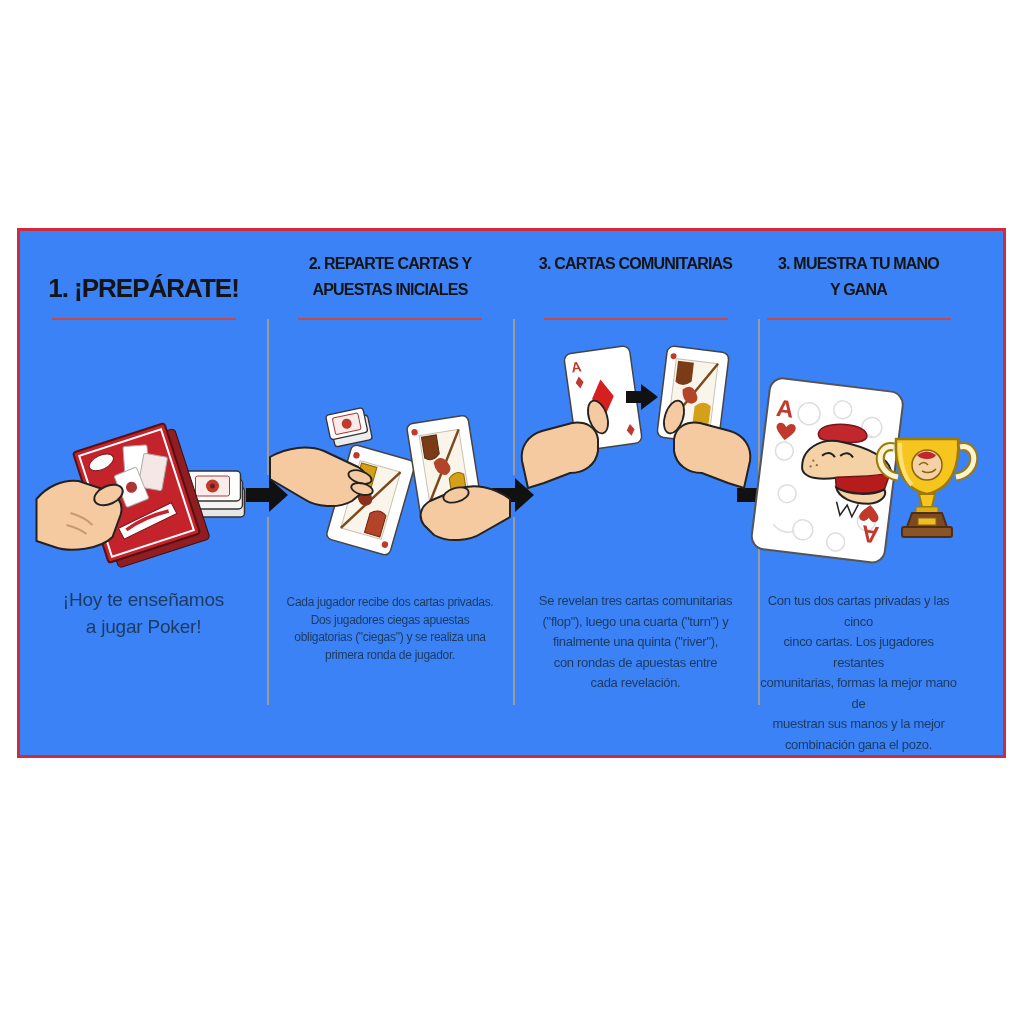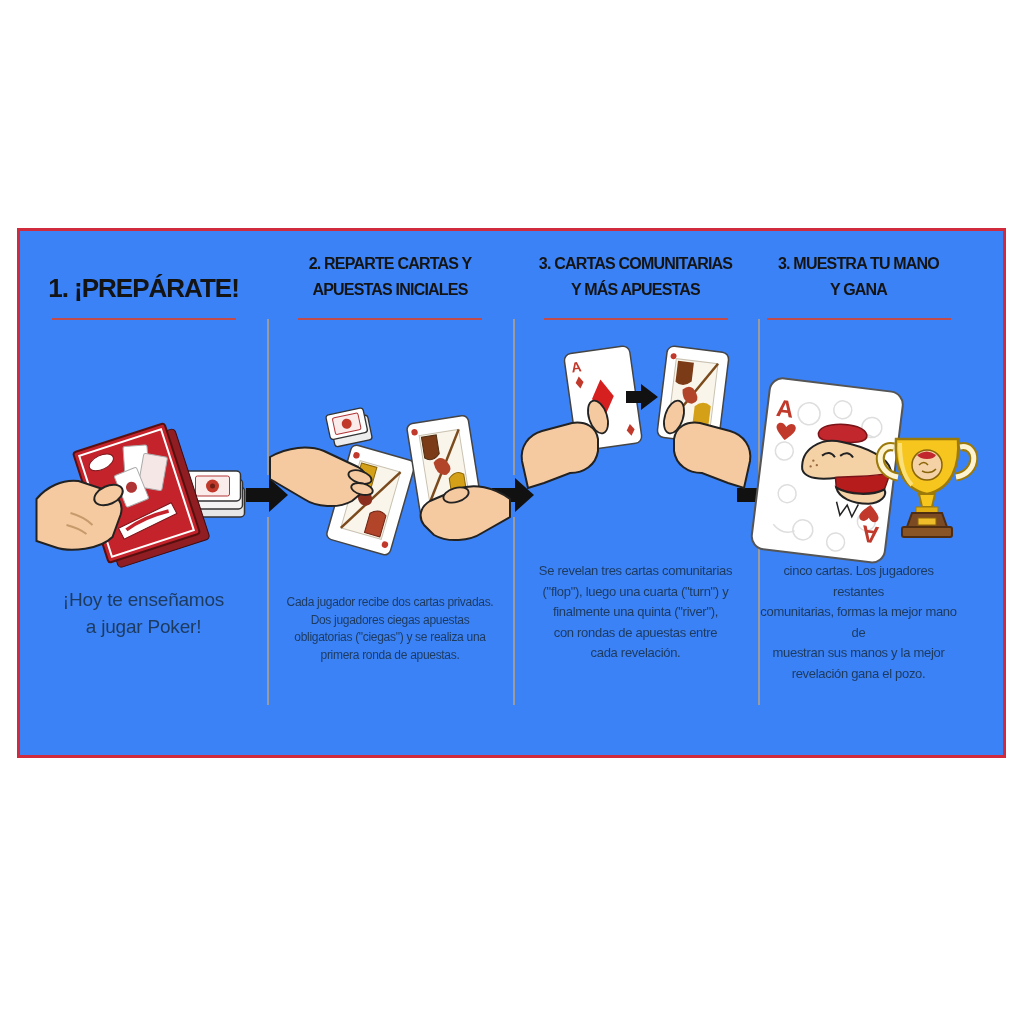--- a/index.html
+++ b/index.html
@@ -27,21 +27,21 @@
   .illus svg { overflow:visible; display:block; }
   .illus1 { top:182px; width:215px; height:145px; }
   .illus2 { top:170px; width:240px; height:158px; }
   .illus3 { top:112px; width:244px; height:145px; }
   .illus4 { top:150px; width:238px; height:188px; }
   .bodytext {
     position:absolute; left:0; right:0; text-align:center; color:#1d3a5f;
   }
   .bodytext.intro  { top:355px; font-size:19px;  line-height:27px;   letter-spacing:-0.2px; }
   .bodytext.lines4 { top:363px; font-size:12px;  line-height:17.5px; letter-spacing:-0.3px; }
-  .bodytext.lines5 { top:330px; font-size:13px;  line-height:20.5px; letter-spacing:-0.3px; }
+  .bodytext.lines5 { top:360px; font-size:13px;  line-height:20.5px; letter-spacing:-0.3px; }
   .divider { position:absolute; width:2px; background:#9b9b9b; }
   .flow-arrow { position:absolute; width:42px; height:34px; }
 </style>
 </head>
 <body>
 
 <div class="stage">
   <div class="frame">
 
     <div class="divider" style="left:247px; top:88px;  height:156px"></div>
@@ -142,28 +142,27 @@
           <g>
             <path d="M240,98 C224,86 204,82 188,88 L160,100 C150,106 148,116 154,124 L164,134 C178,142 200,140 212,132 L240,116 Z" fill="#f6caa0" stroke="#222" stroke-width="2"></path>
             <ellipse cx="186" cy="94" rx="13" ry="7" fill="#f6caa0" stroke="#222" stroke-width="1.8" transform="rotate(-16 186 94)"></ellipse>
           </g>
         </svg>
       </div>
       <div class="bodytext lines4">
         <div class="bl">Cada jugador recibe dos cartas privadas.</div>
         <div class="bl">Dos jugadores ciegas apuestas</div>
         <div class="bl">obligatorias ("ciegas") y se realiza una</div>
-        <div class="bl">primera ronda de apuestas.</div>
+        <div class="bl">primera ronda de jugador.</div>
       </div>
     </section>
 
     <section class="panel" style="left:493px; width:245px">
       <h2 class="panel-title small">
         <span class="tl">3. CARTAS COMUNITARIAS</span>
-        <span class="tl">Y MÁS APUESTAS</span>
       </h2>
       <div class="rule"></div>
       <div class="illus illus3">
         <svg viewBox="0 0 244 145" width="244" height="145">
           <g transform="rotate(-8 92 55)">
             <rect x="56" y="6" width="66" height="98" rx="7" fill="#ffffff" stroke="#444" stroke-width="1.5"></rect>
             <text x="62" y="25" font-size="14" font-weight="bold" fill="#c0392b">A</text>
             <polygon points="68,30 72,36 68,42 64,36" fill="#c0392b"></polygon>
             <polygon points="89,36 100,54 89,72 78,54" fill="#d6201f"></polygon>
             <polygon points="112,84 116,90 112,96 108,90" fill="#c0392b"></polygon>
@@ -251,21 +250,22 @@
             <path d="M33,26 q5,-5 9,0 M36,32 q8,4 14,-2" stroke="#8a6508" stroke-width="1.5" fill="none"></path>
             <path d="M33,55 L49,55 L46,68 L36,68 Z" fill="#f6c51e" stroke="#9c7a0a" stroke-width="2"></path>
             <rect x="30" y="68" width="22" height="6" fill="#e0ad12" stroke="#9c7a0a"></rect>
             <path d="M26,74 h30 l5,14 h-40 Z" fill="#7c4a22" stroke="#4e2d12" stroke-width="2"></path>
             <rect x="32" y="79" width="18" height="7" fill="#f0bd2a" stroke="#8a6508"></rect>
             <rect x="16" y="88" width="50" height="10" rx="2" fill="#8a5526" stroke="#4e2d12" stroke-width="2"></rect>
           </g>
         </svg>
       </div>
       <div class="bodytext lines5">
+        <div class="bl">Con tus dos cartas privadas y las cinco</div>
         <div class="bl">cinco cartas. Los jugadores restantes</div>
         <div class="bl">comunitarias, formas la mejor mano de</div>
         <div class="bl">muestran sus manos y la mejor</div>
-        <div class="bl">revelación gana el pozo.</div>
+        <div class="bl">combinación gana el pozo.</div>
       </div>
     </section>
 
   </div>
 </div>
 
 </body></html>

